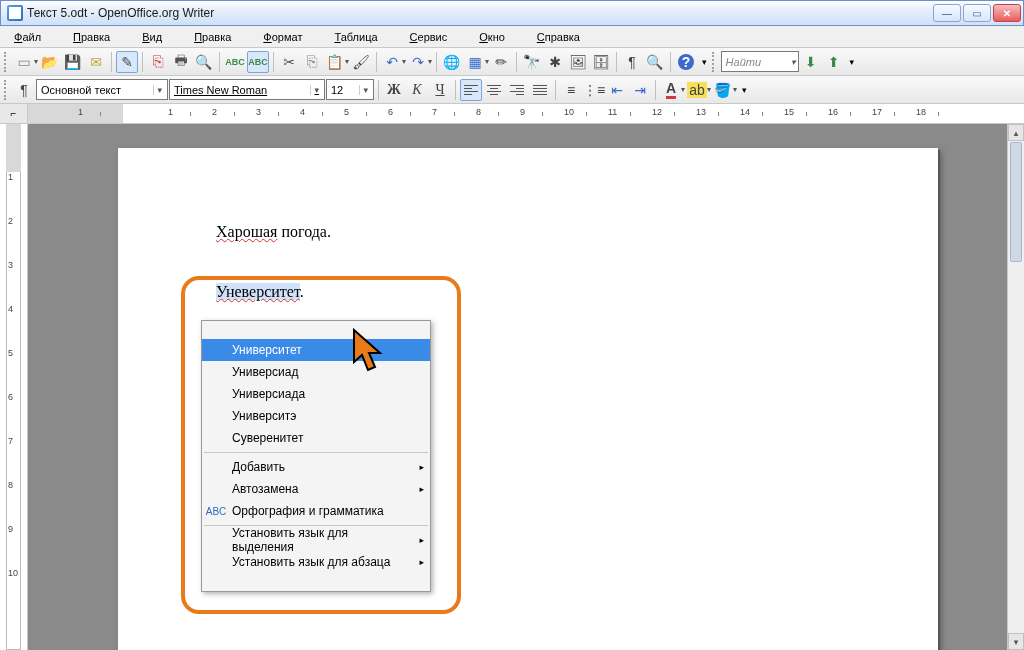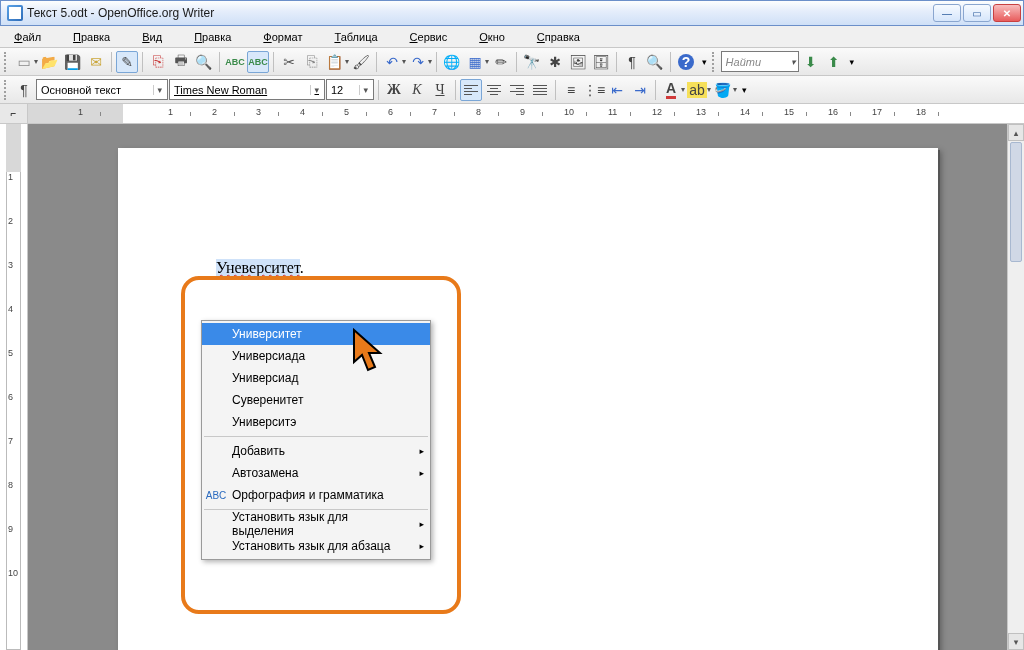--- a/index.html
+++ b/index.html
@@ -55,21 +55,21 @@
 .canvas { flex:1; background:#8a8a8a; overflow:auto; position:relative; }
 .page { position:absolute; left:90px; top:24px; width:820px; height:1100px; background:#fff; box-shadow: 2px 2px 0 #555, 3px 3px 6px rgba(0,0,0,.35); }
 .page-content { position:absolute; left:98px; top:72px; right:80px; font-family:"Times New Roman", serif; font-size:16px; color:#000; line-height:1.5; }
 .spellerr { text-decoration: underline wavy #d03030; text-decoration-thickness:1px; }
 .sel-word { background:#cfe2f9; color:#000; }
 
 
 .hl-box { position:absolute; left:181px; top:276px; width:280px; height:338px; border:4px solid #e87a1a; border-radius:18px; pointer-events:none; z-index: 5; }
 
 
-.ctxmenu { position:absolute; left:201px; top:320px; width:230px; background:#f4f4f4; border:1px solid #9a9a9a; box-shadow: 2px 2px 5px rgba(0,0,0,.3); font-size:12px; z-index:10; padding: 2px 0; }
+.ctxmenu { position:absolute; left:201px; top:320px; width:230px; background:#f4f4f4; border:1px solid #9a9a9a; box-shadow: 2px 2px 5px rgba(0,0,0,.3); font-size:12px; z-index:10; padding: 18px 0; }
 .ctxmenu .item { display:flex; align-items:center; height:22px; padding:0 20px 0 30px; position:relative; }
 .ctxmenu .item.hi { background:#3a8ae8; color:#fff; }
 .ctxmenu .divider { height:1px; background:#c8c8c8; margin:3px 2px; }
 .ctxmenu .submenu-arrow { position:absolute; right:6px; font-size:9px; }
 .ctxmenu .item-icon { position:absolute; left:6px; width:16px; height:16px; display:flex; align-items:center; justify-content:center; font-size:10px; color:#2a6abf; }
 
 
 .big-cursor { position:absolute; left:352px; top:328px; z-index:20; }
 .big-cursor svg { width:38px; height:48px; }
 
@@ -385,46 +385,49 @@
       <span class="vtick" style="top: 224px;">5</span>
       <span class="vtick" style="top: 268px;">6</span>
       <span class="vtick" style="top: 312px;">7</span>
       <span class="vtick" style="top: 356px;">8</span>
       <span class="vtick" style="top: 400px;">9</span>
       <span class="vtick" style="top: 444px;">10</span>
     </div>
   <div class="canvas">
     <div class="page">
       <div class="page-content">
+        <div>
+          <span class="spellerr">Харошая</span><span> погода.</span>
+        </div>
         <div style="height:36px"></div>
         <div>
           <span class="sel-word spellerr">Уневерситет</span><span>.</span>
         </div>
       </div>
     </div>
   </div>
 </div>
 
 <div class="hl-box"></div>
 
 <div class="ctxmenu">
   <div class="item hi">
       <span>Университет</span>
     </div>
   <div class="item">
+      <span>Универсиад</span>
+    </div>
+  <div class="item">
       <span>Универсиада</span>
     </div>
   <div class="item">
-      <span>Универсиад</span>
+      <span>Университэ</span>
     </div>
   <div class="item">
       <span>Суверенитет</span>
-    </div>
-  <div class="item">
-      <span>Университэ</span>
     </div>
   <div class="divider"></div>
   <div class="item">
       <span>Добавить</span>
       <span class="submenu-arrow">▸</span>
     </div>
   <div class="item">
       <span>Автозамена</span>
       <span class="submenu-arrow">▸</span>
     </div>

